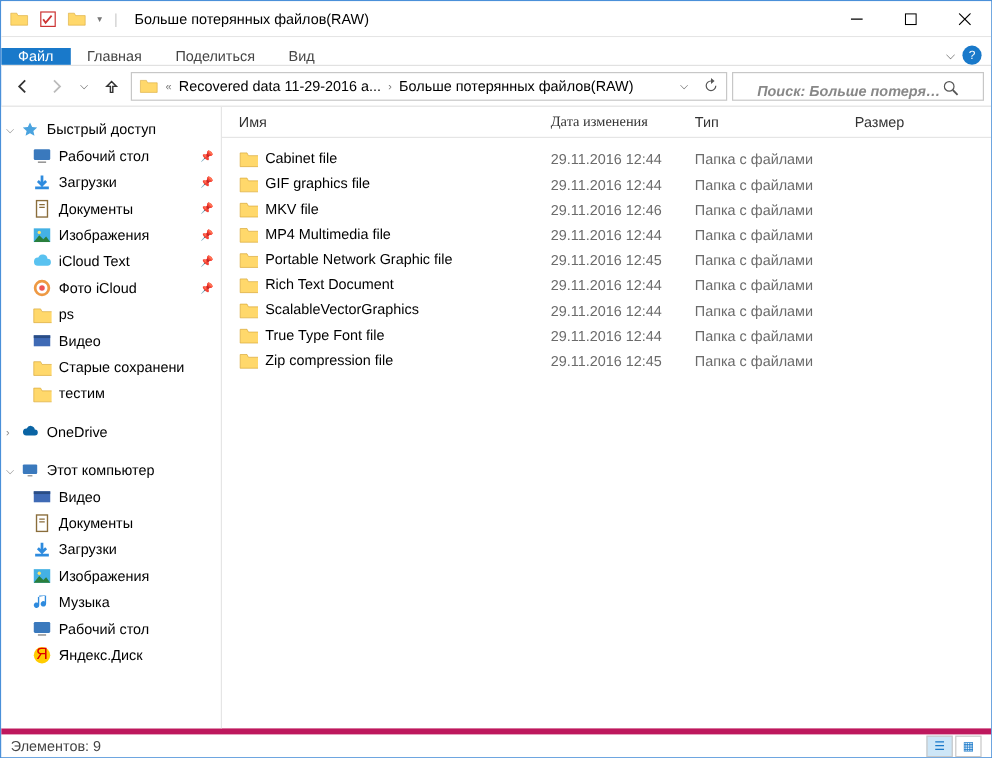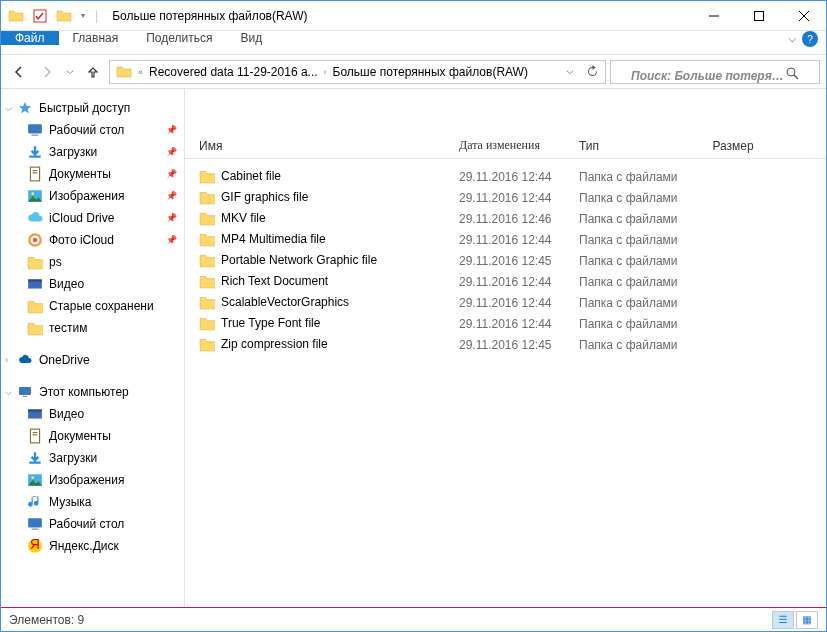--- a/index.html
+++ b/index.html
@@ -7,21 +7,21 @@
 
 
 .titlebar { height: 30px; display: flex; align-items: center; background: #fff; border-bottom: 1px solid #e5e5e5; }
 .titlebar-icons { display: flex; align-items: center; padding: 0 4px; gap: 2px; }
 .titlebar-icons .ticon { width: 22px; height: 22px; display: flex; align-items: center; justify-content: center; }
 .title-text { flex: 1; padding-left: 6px; color: #000; font-size: 12px; }
 .win-controls { display: flex; }
 .win-btn { width: 45px; height: 30px; display: flex; align-items: center; justify-content: center; color: #000; }
 
 
-.ribbon { height: 24px; display: flex; align-items: flex-start; background: #fff; border-bottom: 1px solid #e1e1e1; }
+.ribbon { height: 24px; display: flex; align-items: flex-end; background: #fff; border-bottom: 1px solid #e1e1e1; }
 .ribbon-tab { padding: 0 14px; display: flex; align-items: center; color: #444; cursor: default; }
 .ribbon-tab.file { background: #1979ca; color: #fff; }
 .ribbon-right { margin-left: auto; display: flex; align-items: center; padding-right: 8px; gap: 6px; }
 .help-icon { width: 16px; height: 16px; border-radius: 50%; background: #1979ca; color: #fff; display: flex; align-items: center; justify-content: center; font-size: 10px; }
 .chev { color: #555; font-size: 10px; }
 
 
 .navrow { height: 34px; display: flex; align-items: center; padding: 4px 6px; gap: 4px; border-bottom: 1px solid #e1e1e1; }
 .nav-btn { width: 24px; height: 24px; display: flex; align-items: center; justify-content: center; color: #555; }
 .nav-btn.disabled { color: #bbb; }
@@ -38,36 +38,36 @@
 .main { flex: 1; display: flex; overflow: hidden; }
 .sidebar { width: 184px; border-right: 1px solid #e5e5e5; overflow-y: auto; background: #fff; padding-top: 8px; position: relative; }
 .sidebar::-webkit-scrollbar { width: 16px; }
 .side-group { margin-bottom: 10px; }
 .side-item { display: flex; align-items: center; height: 22px; padding-left: 26px; gap: 6px; color: #000; white-space: nowrap; overflow: hidden; }
 .side-item.header { padding-left: 16px; font-weight: normal; }
 .side-item .pin { margin-left: auto; margin-right: 6px; color: #999; font-size: 9px; }
 .s-icon { width: 16px; height: 16px; display: flex; align-items: center; justify-content: center; flex-shrink: 0; }
 .caret { position: absolute; left: 4px; color: #888; font-size: 9px; }
 
-.content { flex: 1; display: flex; flex-direction: column; overflow: hidden; margin-top: 44px; }
+.content { flex: 1; display: flex; flex-direction: column; overflow: hidden; }
 .col-headers { height: 26px; display: flex; align-items: center; border-bottom: 1px solid #e5e5e5; padding-left: 8px; color: #333; }
 .col { padding: 0 6px; }
 .col.name { width: 260px; }
 .col.date { width: 120px; font-family: Liberation Serif, serif; }
 .col.type { width: 120px; }
 .col.size { width: 80px; text-align: center; }
 .filelist { flex: 1; overflow: auto; padding-top: 4px; }
 .row { display: flex; align-items: flex-end; height: 21px; padding-left: 8px; }
 .row .cell { padding: 0 6px; overflow: hidden; text-overflow: ellipsis; white-space: nowrap; }
 .row .cell.name { width: 260px; display: flex; align-items: center; gap: 6px; color: #000; }
 .row .cell.date { width: 120px; color: #6b6b6b; }
 .row .cell.type { width: 120px; color: #6b6b6b; }
 
 
-.status { height: 24px; border-top: 1px solid #be185d; display: flex; align-items: center; padding: 0 8px; color: #444; }
+.status { height: 24px; border-top: 5px solid #be185d; display: flex; align-items: center; padding: 0 8px; color: #444; }
 .status-right { margin-left: auto; display: flex; gap: 2px; }
 .view-toggle { width: 22px; height: 18px; border: 1px solid #c7c7c7; display: flex; align-items: center; justify-content: center; color: #1979ca; font-size: 10px; }
 .view-toggle.active { background: #cde6f7; }
 
 
 .folder-svg { fill: #ffd86b; stroke: #d9a93a; stroke-width: 0.5; }
 </style>
 </head>
 <body>
 
@@ -224,21 +224,21 @@
             </span>
             <span>Изображения</span>
             <span class="pin">📌</span>
           </div>
           <div class="side-item">
             <span class="s-icon">
               <svg width="16" height="16" viewBox="0 0 14 14">
                 <path d="M4 10a3 3 0 0 1 .3-6A3.5 3.5 0 0 1 11 5a2.5 2.5 0 0 1 0 5z" fill="#59c2f0"></path>
               </svg>
             </span>
-            <span>iCloud Drive</span>
+            <span>iCloud Text</span>
             <span class="pin">📌</span>
           </div>
           <div class="side-item">
             <span class="s-icon">
               <svg width="16" height="16" viewBox="0 0 14 14">
                 <circle cx="7" cy="7" r="5" fill="none" stroke="#e94" stroke-width="2"></circle>
                 <circle cx="7" cy="7" r="2" fill="#e55"></circle>
               </svg>
             </span>
             <span>Фото iCloud</span>

